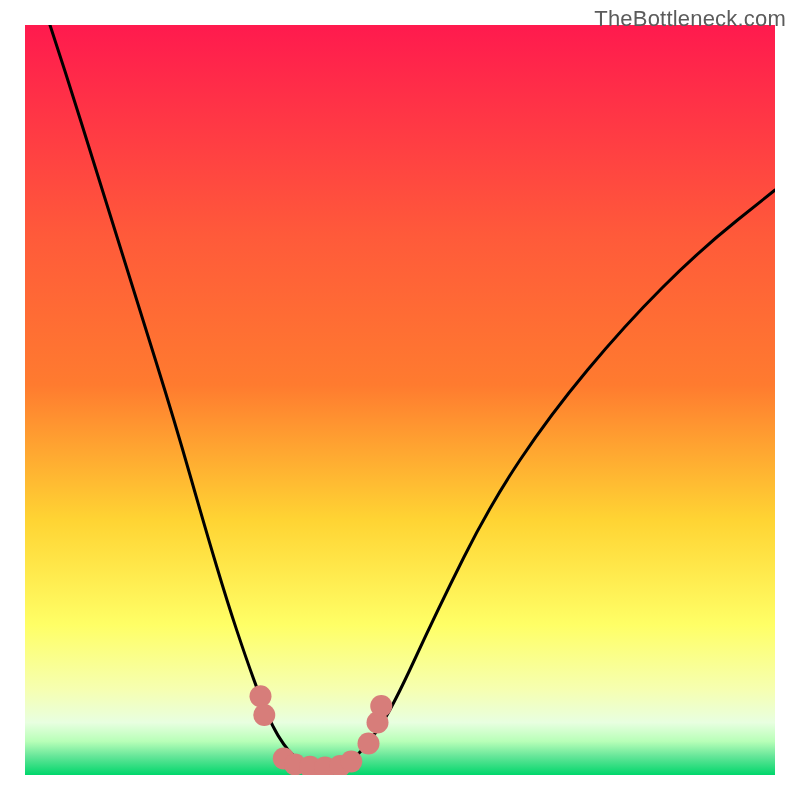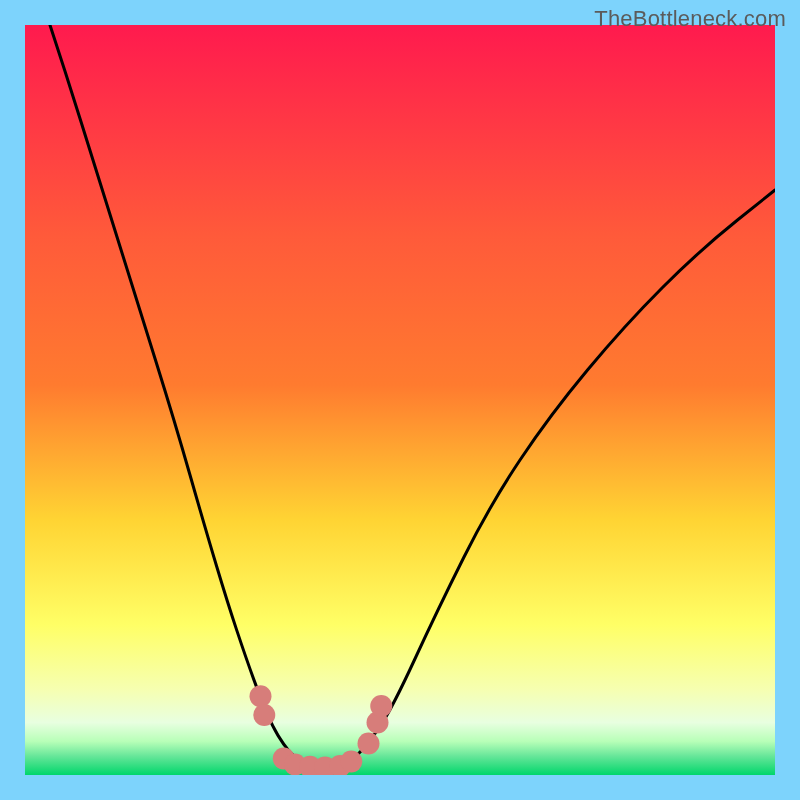--- a/index.html
+++ b/index.html
@@ -1,20 +1,20 @@
 <!DOCTYPE html>
 <html><head>
 <meta charset="utf-8">
 <style>
   * { margin: 0; padding: 0; box-sizing: border-box; }
   html, body { width: 800px; height: 800px; overflow: hidden; background: #000; }
   .outer {
     width: 800px;
     height: 800px;
-    background: #7dd3fc;
+    background: #ffffff;
     position: relative;
   }
   .watermark {
     position: absolute;
     top: 6px;
     right: 14px;
     font-family: Arial, Helvetica, sans-serif;
     font-size: 22px;
     color: #5b5b5b;
     font-weight: 500;

